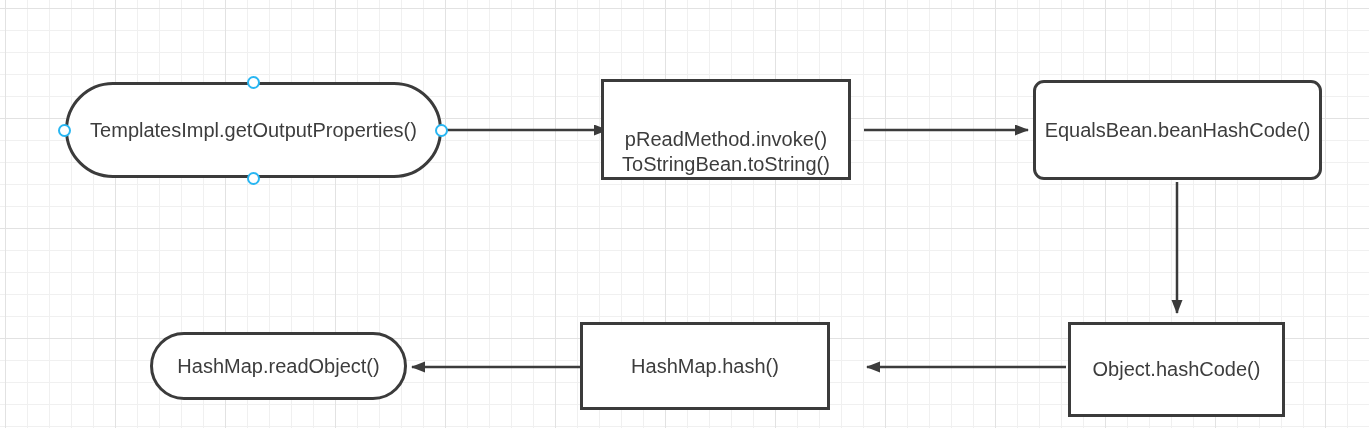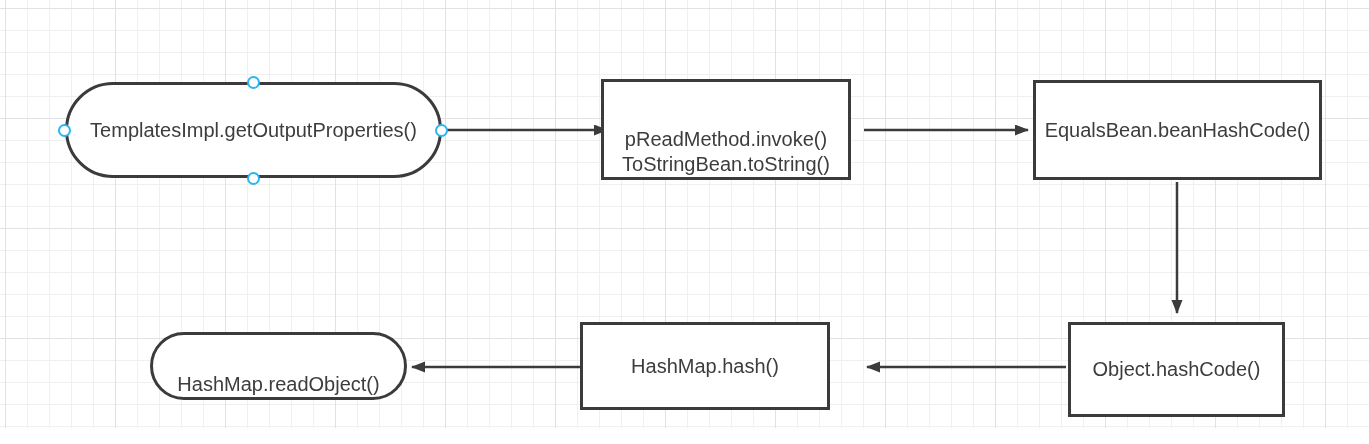--- a/index.html
+++ b/index.html
@@ -58,24 +58,24 @@
     text-align:center;
     color:var(--text);
     font-size:20px;
     line-height:25px;
     white-space:pre-line;
     cursor:default;
   }
   .node.stadium{border-radius:999px;}
   .node1{left:65px;top:82px;width:377px;height:96px;}
   .node2{left:601px;top:79px;width:250px;height:101px;align-items:flex-end;}
-  .node3{left:1033px;top:80px;width:289px;height:100px;}
+  .node3{left:1033px;top:80px;width:289px;height:100px;border-radius:11px;}
   .node4{left:1068px;top:322px;width:217px;height:95px;}
   .node5{left:580px;top:322px;width:250px;height:88px;}
-  .node6{left:150px;top:332px;width:257px;height:68px;border-radius:34px;align-items:flex-end;}
+  .node6{left:150px;top:332px;width:257px;height:68px;border-radius:34px;}
   .handle{
     position:absolute;
     width:9px;height:9px;
     background:#fff;
     border:2px solid var(--selection-handle);
     border-radius:50%;
     box-sizing:content-box;
     z-index:5;
   }
   .handle.h-top{left:247px;top:76px;}

